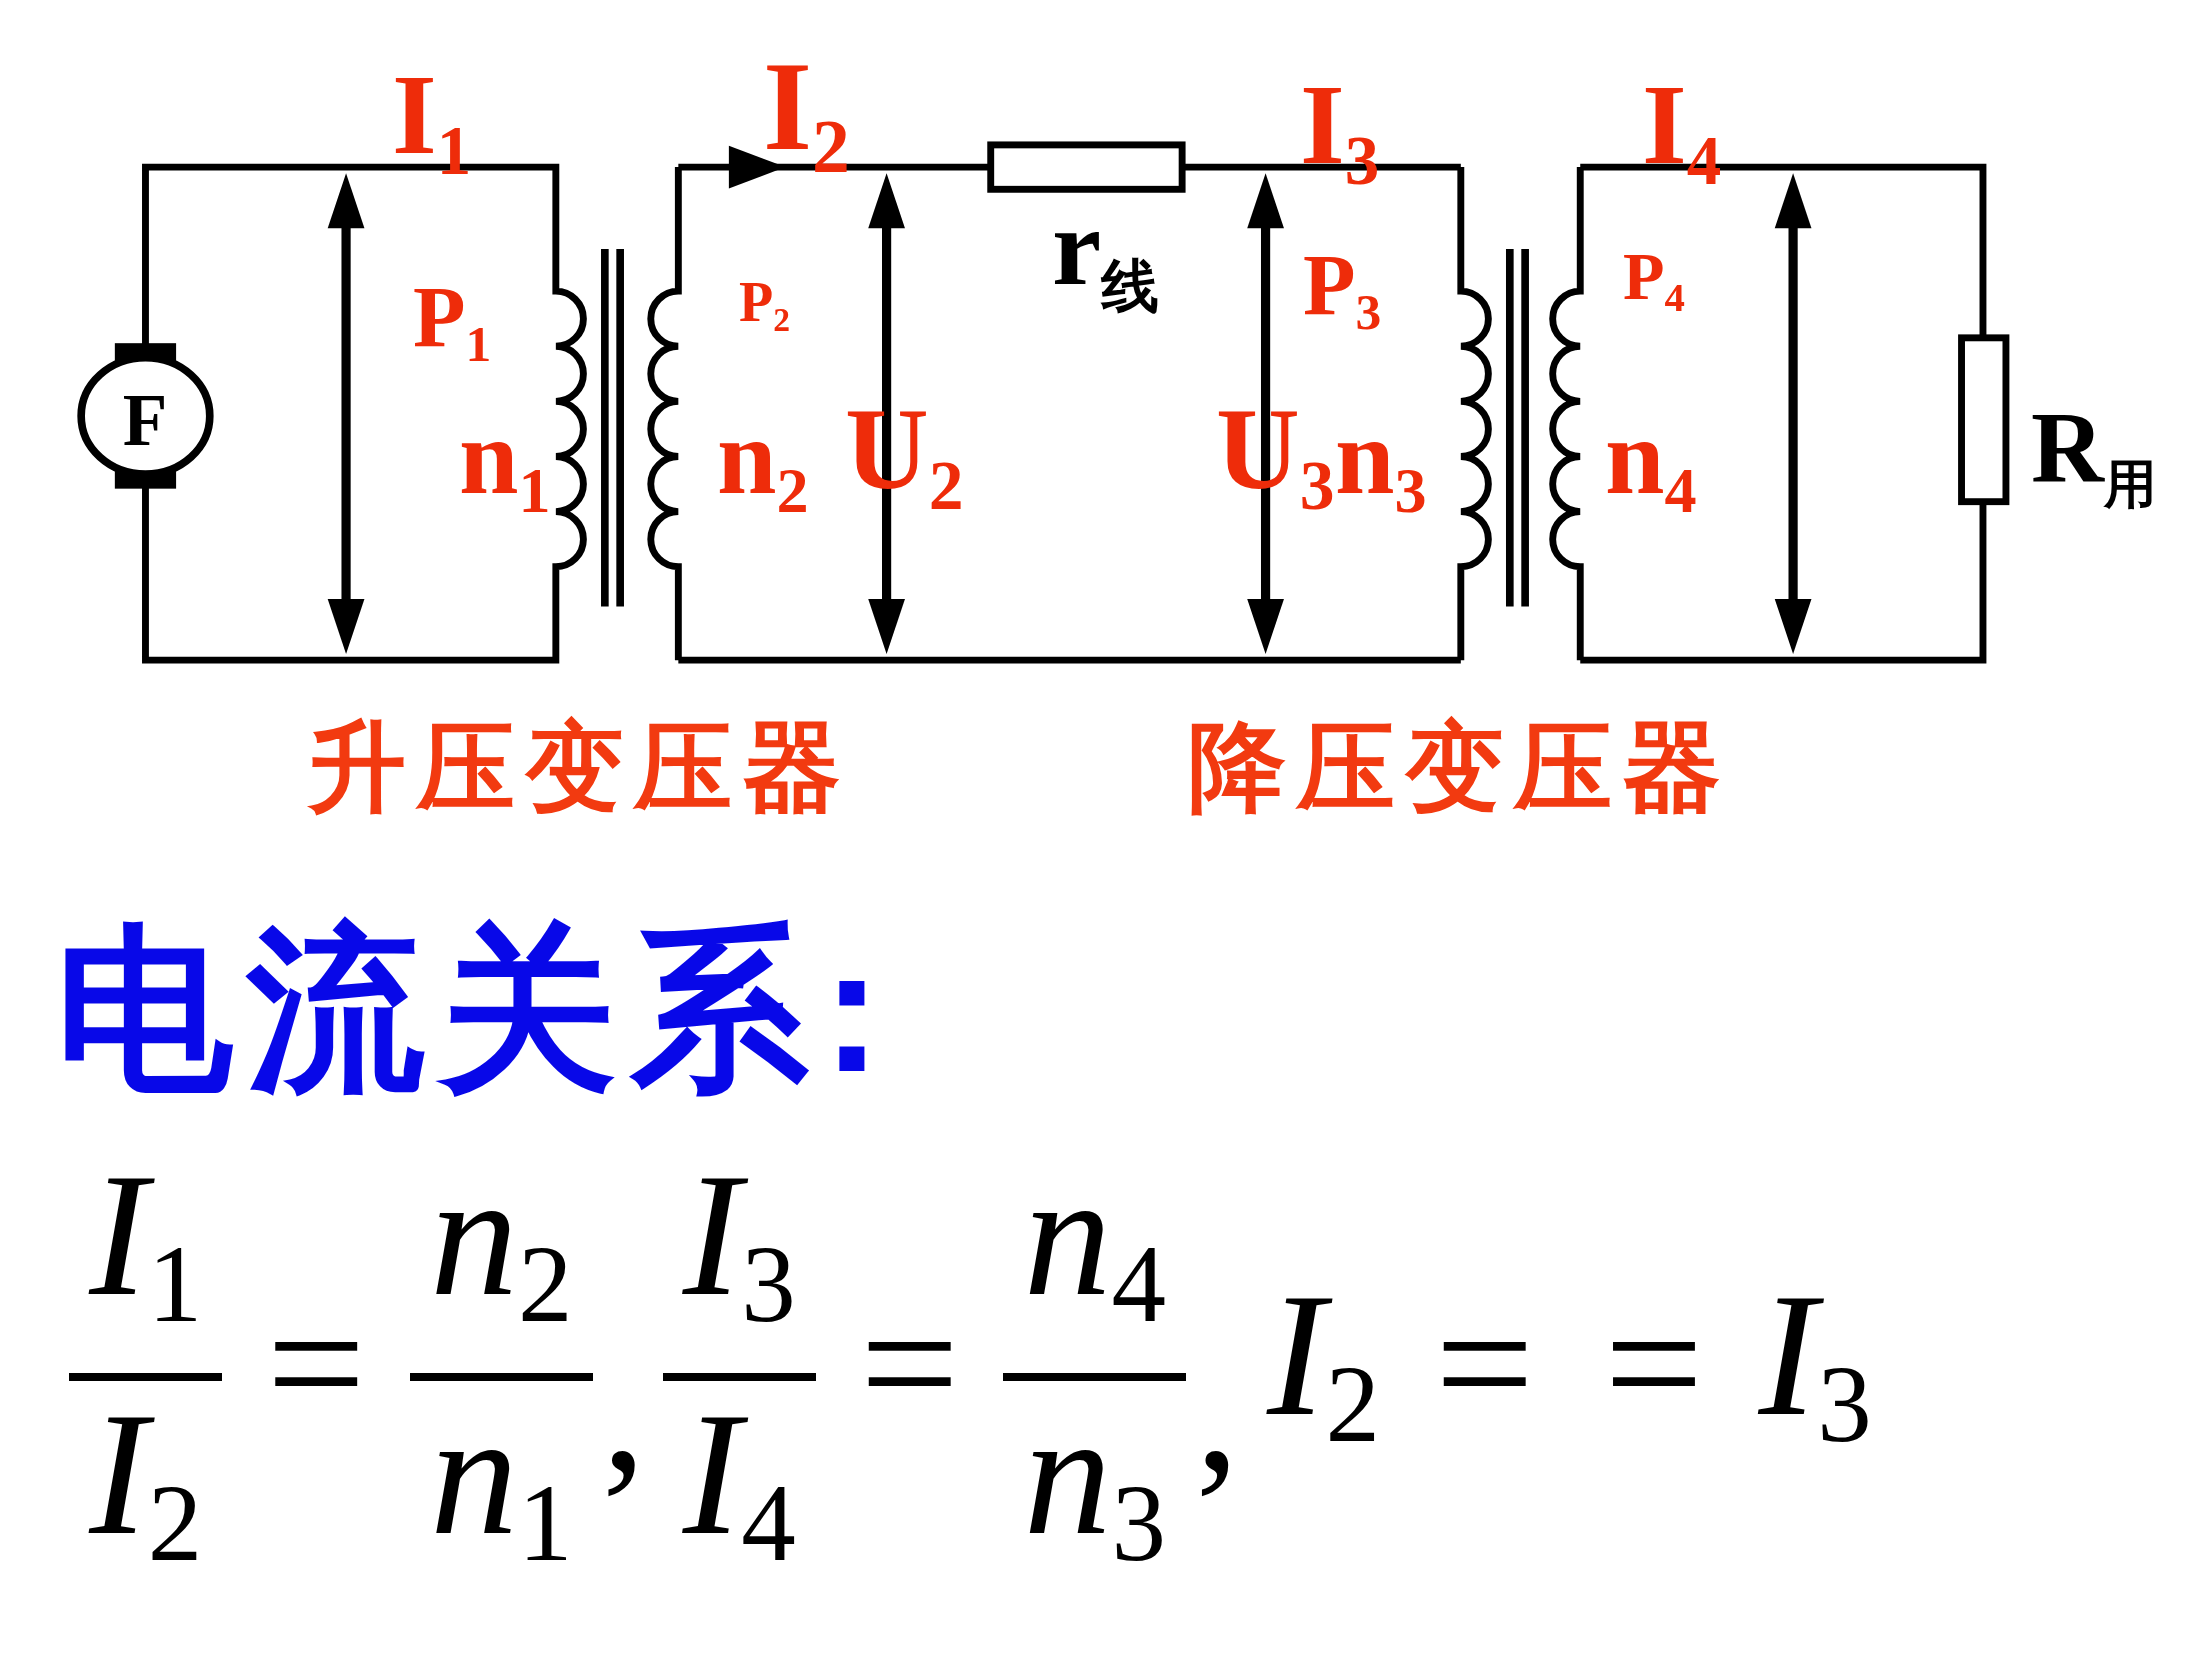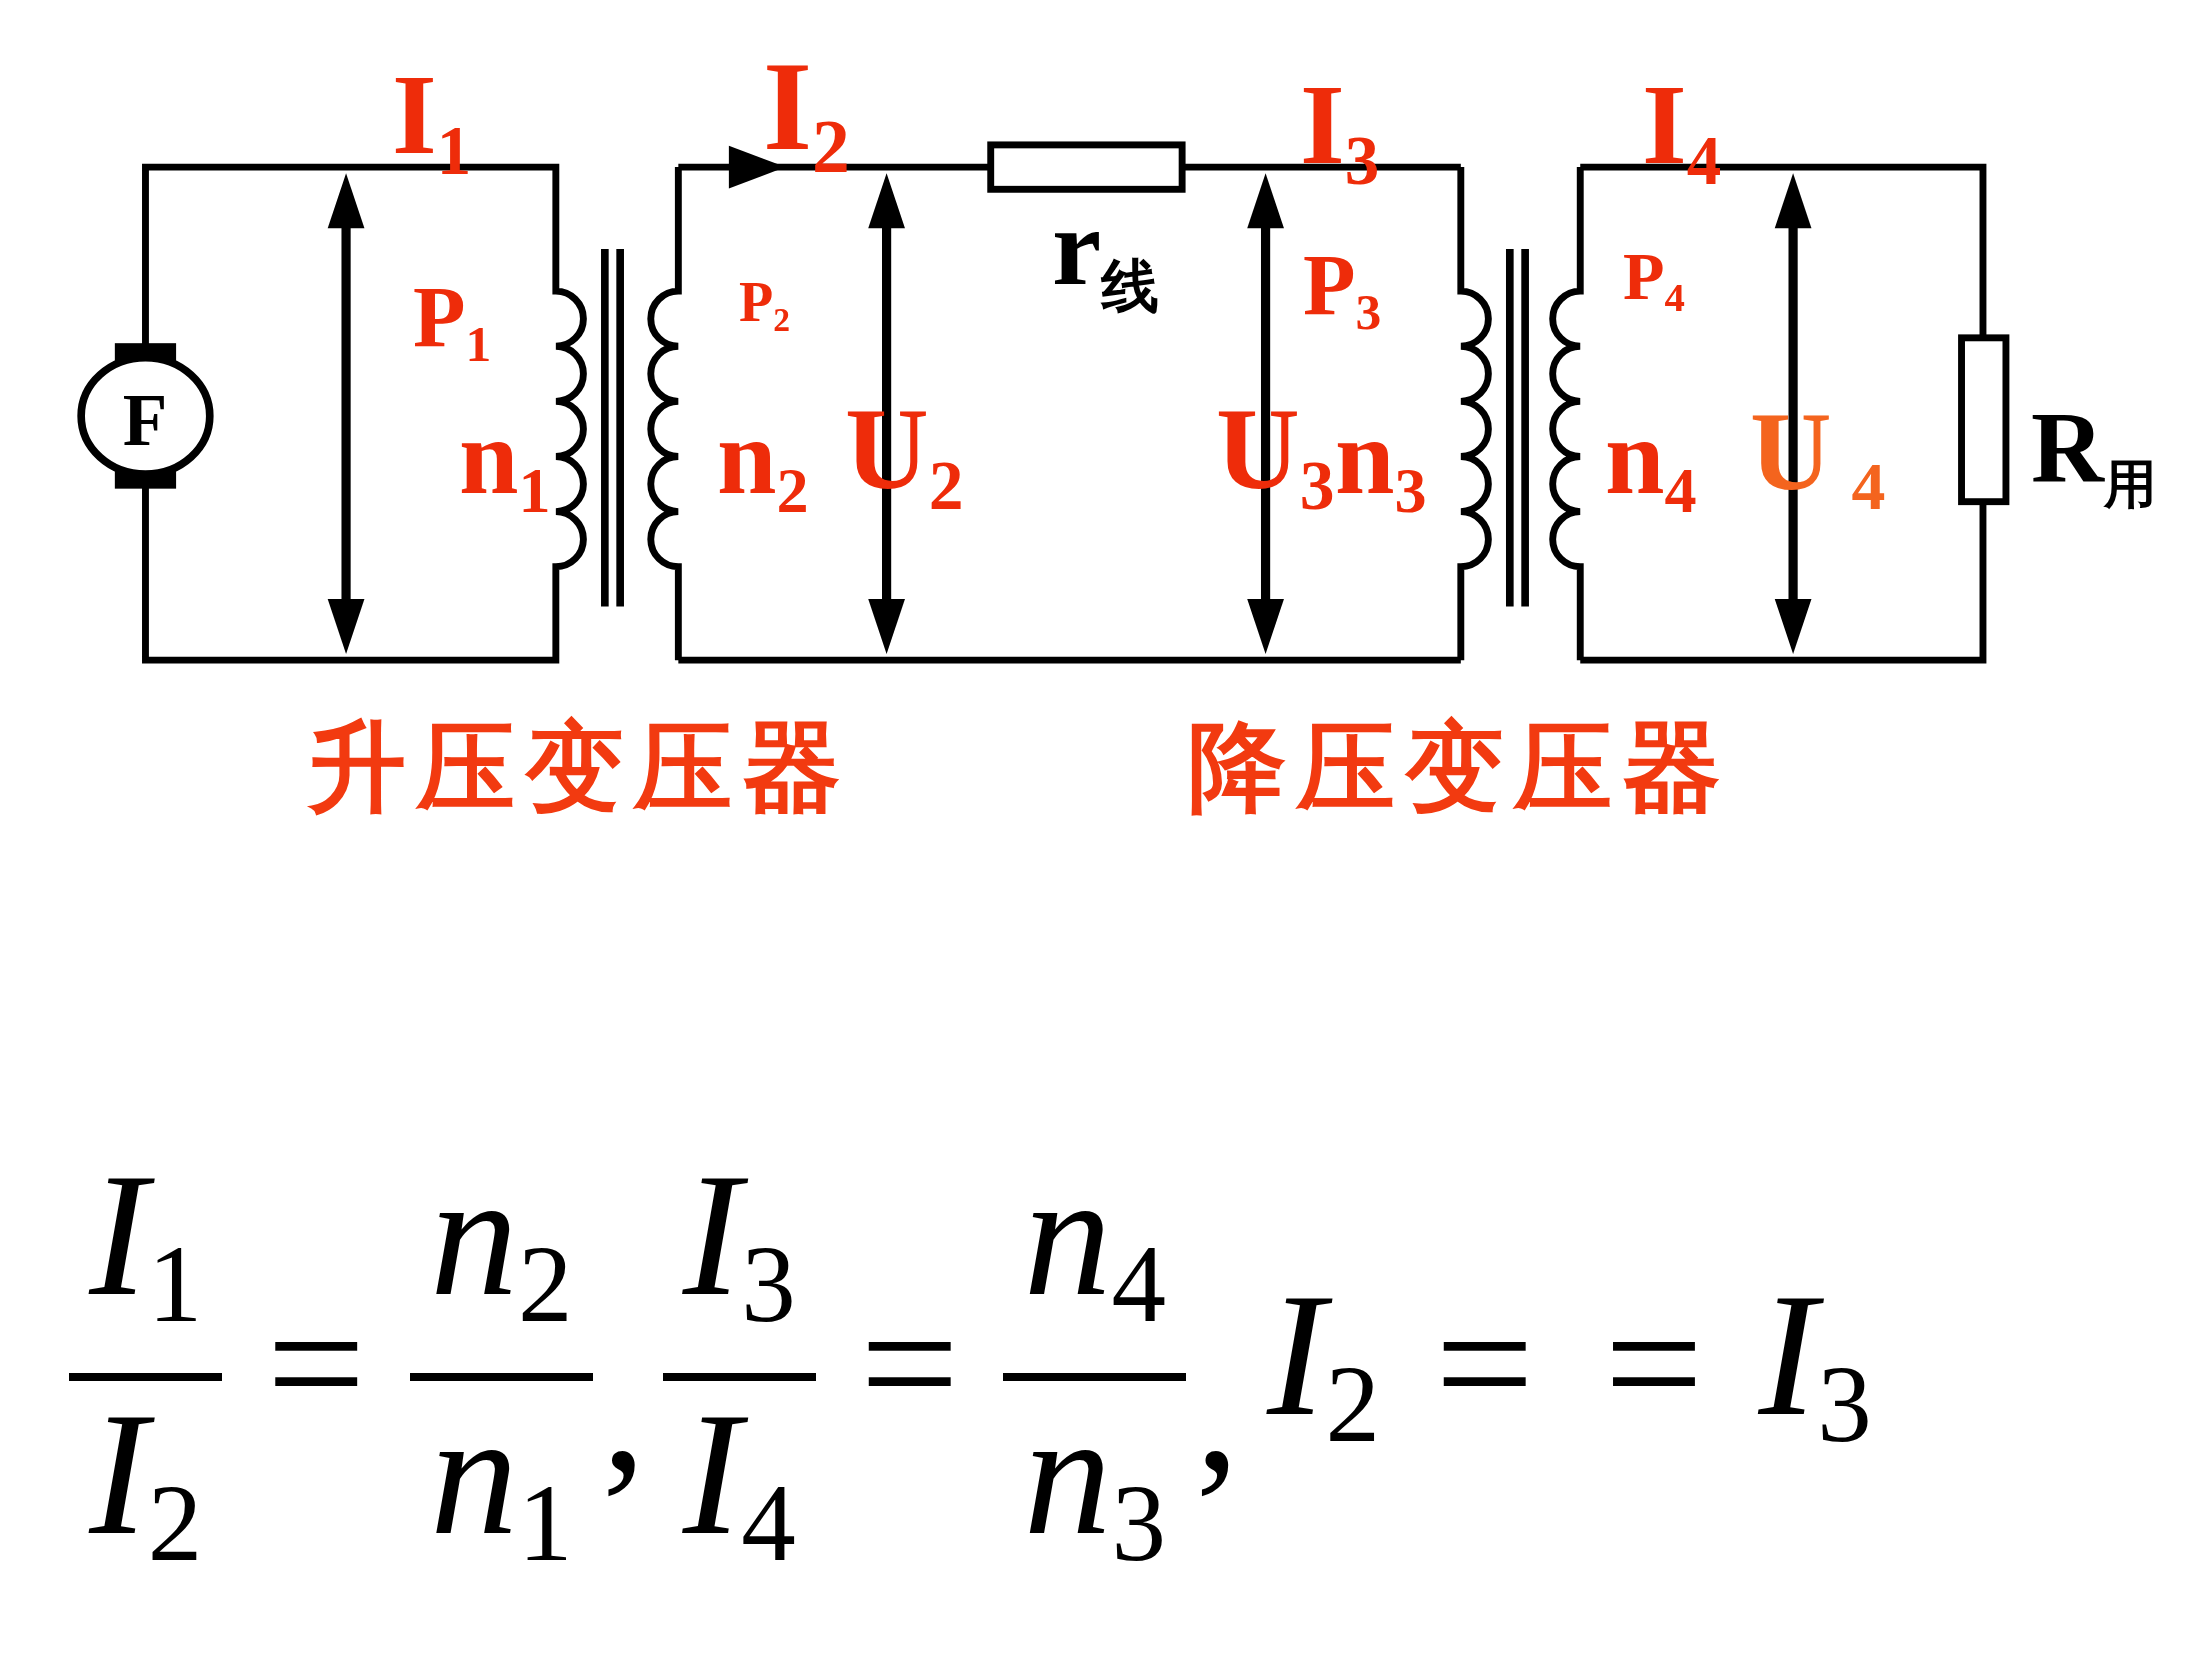--- a/index.html
+++ b/index.html
@@ -117,28 +117,28 @@
   <div class="lbl" style="left:739px;top:274px;font-size:56px"><span>P</span><sub>2</sub></div>
   <div class="lbl" style="left:1303px;top:242px;font-size:86px"><span>P</span><sub>3</sub></div>
   <div class="lbl" style="left:1623px;top:242px;font-size:68px"><span>P</span><sub>4</sub></div>
 
   <div class="lbl" style="left:459px;top:404px;font-size:107px"><span>n</span><sub>1</sub></div>
   <div class="lbl" style="left:717px;top:404px;font-size:107px"><span>n</span><sub>2</sub></div>
   <div class="lbl" style="left:845px;top:391px;font-size:116px"><span>U</span><sub>2</sub></div>
   <div class="lbl" style="left:1216px;top:391px;font-size:116px"><span>U</span><sub>3</sub></div>
   <div class="lbl" style="left:1335px;top:404px;font-size:107px"><span>n</span><sub>3</sub></div>
   <div class="lbl" style="left:1605px;top:404px;font-size:107px"><span>n</span><sub>4</sub></div>
-  <div class="lbl orange" style="left:1750px;top:394px;font-size:113px"><span>U</span><sub class="gap">4</sub></div>
 
   <div class="lbl ink" style="left:1052px;top:191px;font-size:111px"><span>r</span><sub class="cjk">线</sub></div>
   <div class="lbl ink" style="left:2031px;top:398px;font-size:101px"><span>R</span><sub class="cjk">用</sub></div>
 
   <div class="caption" style="left:308px;top:718px">升压变压器</div>
   <div class="caption" style="left:1188px;top:718px">降压变压器</div>
 
+  <div class="heading">电流关系:</div>
 
   <div class="formula">
     <span class="frac">
       <span class="fq num"><span>I</span><sub>1</sub></span>
       <span class="bar"></span>
       <span class="fq den"><span>I</span><sub>2</sub></span>
     </span>
     <span class="op">=</span>
     <span class="frac">
       <span class="fq num"><span>n</span><sub>2</sub></span>

